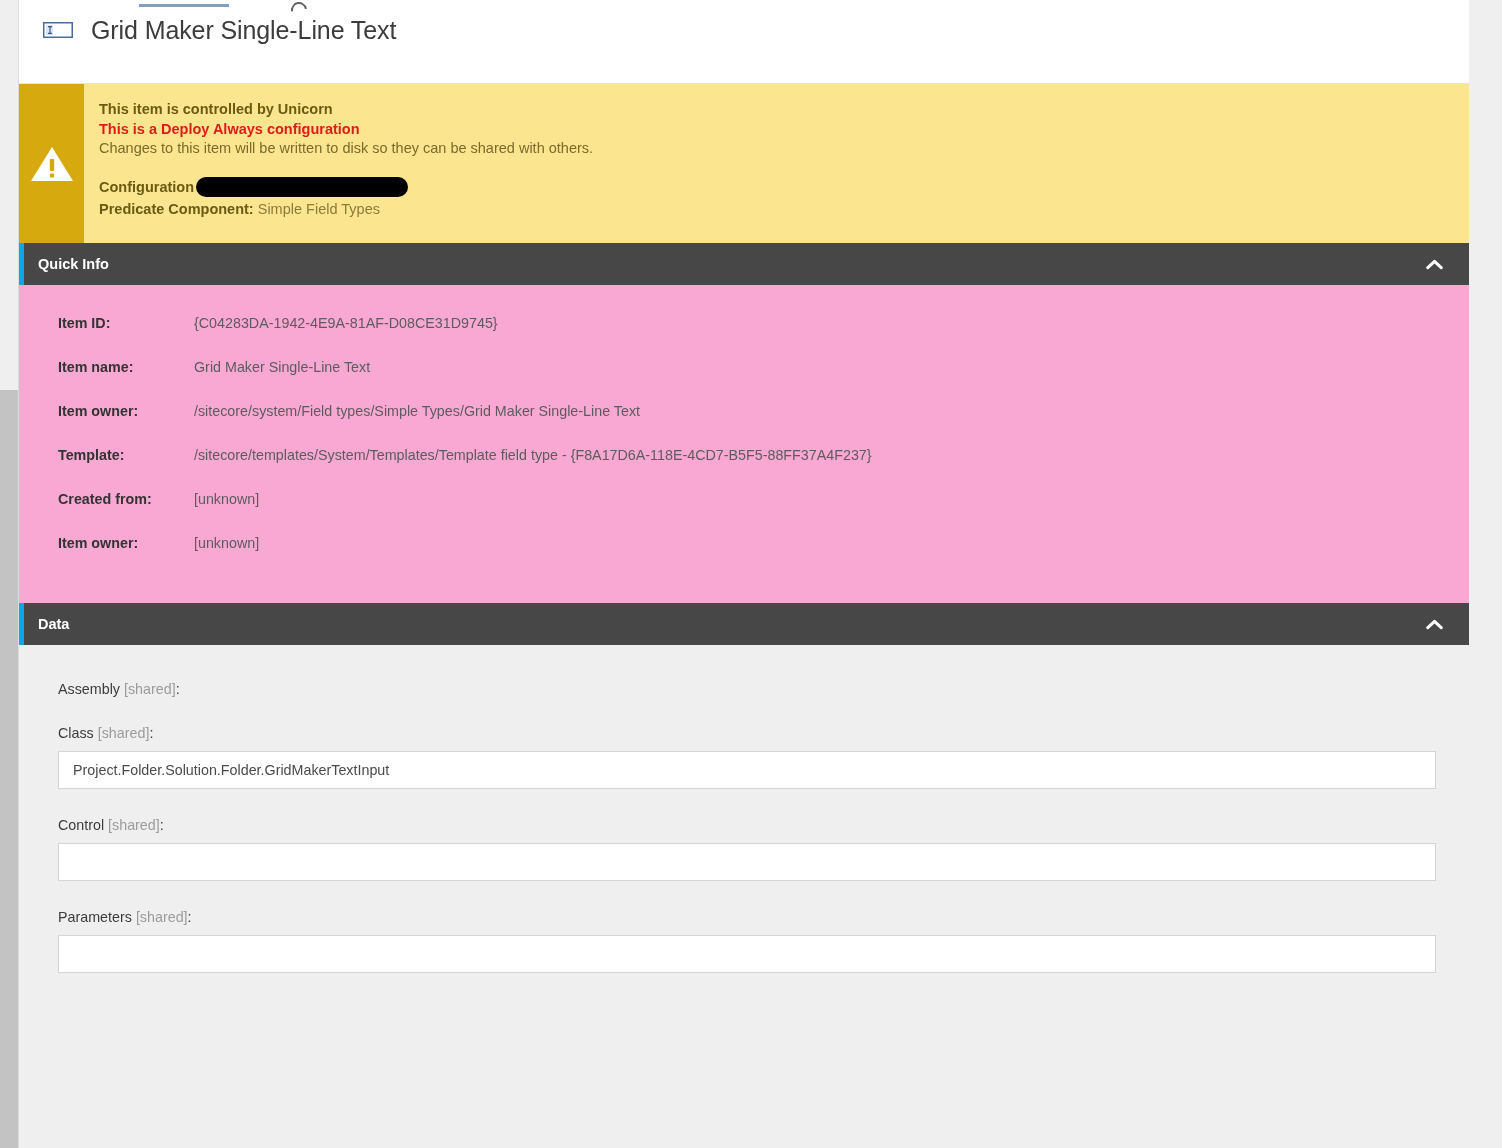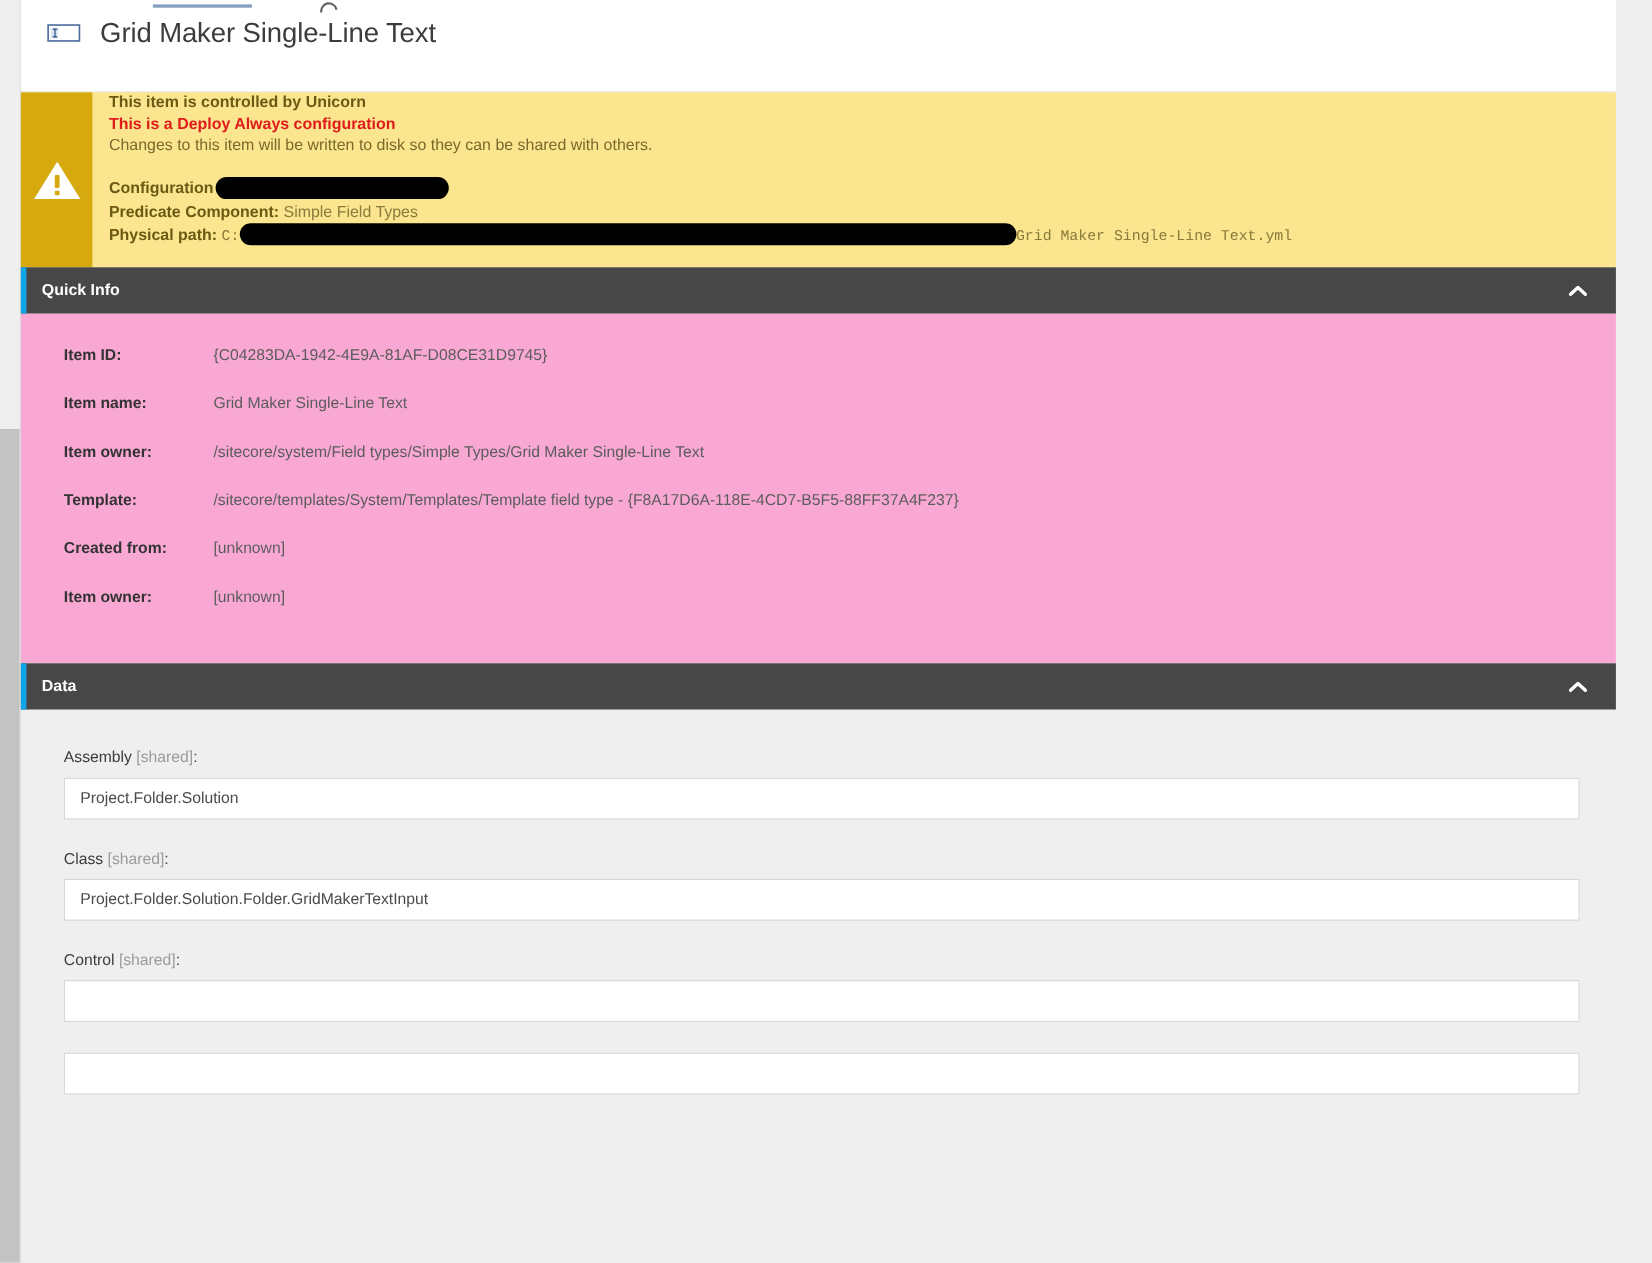--- a/index.html
+++ b/index.html
@@ -110,21 +110,21 @@
     width: 65px;
     flex: none;
     background: #d6a90f;
     display: flex;
     align-items: center;
     justify-content: center;
   }
   .warn-tri { display: block; }
   .unicorn-body {
     flex: 1;
-    padding: 2px 0 0 15px;
+    padding: 18px 0 0 15px;
     line-height: 1.0;
   }
   .u-line {
     font-size: 14.5px;
     margin-bottom: 5px;
     white-space: nowrap;
   }
   .u-bold { font-weight: bold; color: #6b5a14; }
   .u-red { font-weight: bold; color: #e01b1b; }
   .u-plain { color: #7a6a2c; font-weight: normal; }
@@ -275,24 +275,20 @@
         <div class="u-line u-red">This is a Deploy Always configuration</div>
         <div class="u-line u-plain">Changes to this item will be written to disk so they can be shared with others.</div>
         <div class="u-gap"></div>
         <div class="u-kv">
           <span class="u-key">Configuration</span><span class="redact redact-cfg"></span>
         </div>
         <div class="u-kv">
           <span class="u-key">Predicate Component:</span>
           <span class="u-val">Simple Field Types</span>
         </div>
-        <div class="u-kv">
-          <span class="u-key">Physical path:</span>
-          <span class="u-mono">C:</span><span class="redact redact-path"></span><span class="u-mono">Grid Maker Single-Line Text.yml</span>
-        </div>
       </div>
     </div>
 
     <div class="section-head">
       <span class="section-title">Quick Info</span>
       <span class="section-toggle">
         <svg width="17" height="11" viewBox="0 0 17 11">
           <path d="M1.8 8.6 L8.5 2.4 L15.2 8.6" fill="none" stroke="#ffffff" stroke-width="3.1" stroke-linecap="round" stroke-linejoin="round"></path>
         </svg>
       </span>
@@ -334,38 +330,41 @@
       </span>
     </div>
 
     <div class="data-body">
 
       <div class="field-block">
         <div class="field-label">
           <span>Assembly</span>
           <span class="shared">[shared]</span><span>:</span>
         </div>
-        <input class="field-input" type="text" value="Project.Folder.Solution" style="">
       </div>
 
       <div class="field-block">
         <div class="field-label">
           <span>Class</span>
           <span class="shared">[shared]</span><span>:</span>
         </div>
         <input class="field-input" type="text" value="Project.Folder.Solution.Folder.GridMakerTextInput" style="">
       </div>
 
       <div class="field-block">
         <div class="field-label">
           <span>Control</span>
           <span class="shared">[shared]</span><span>:</span>
         </div>
         <input class="field-input" type="text" value="" style="">
       </div>
 
       <div class="field-block">
+        <div class="field-label">
+          <span>Parameters</span>
+          <span class="shared">[shared]</span><span>:</span>
+        </div>
         <input class="field-input" type="text" value="" style="">
       </div>
 
     </div>
   </div>
 </div>
 
 </body></html>

